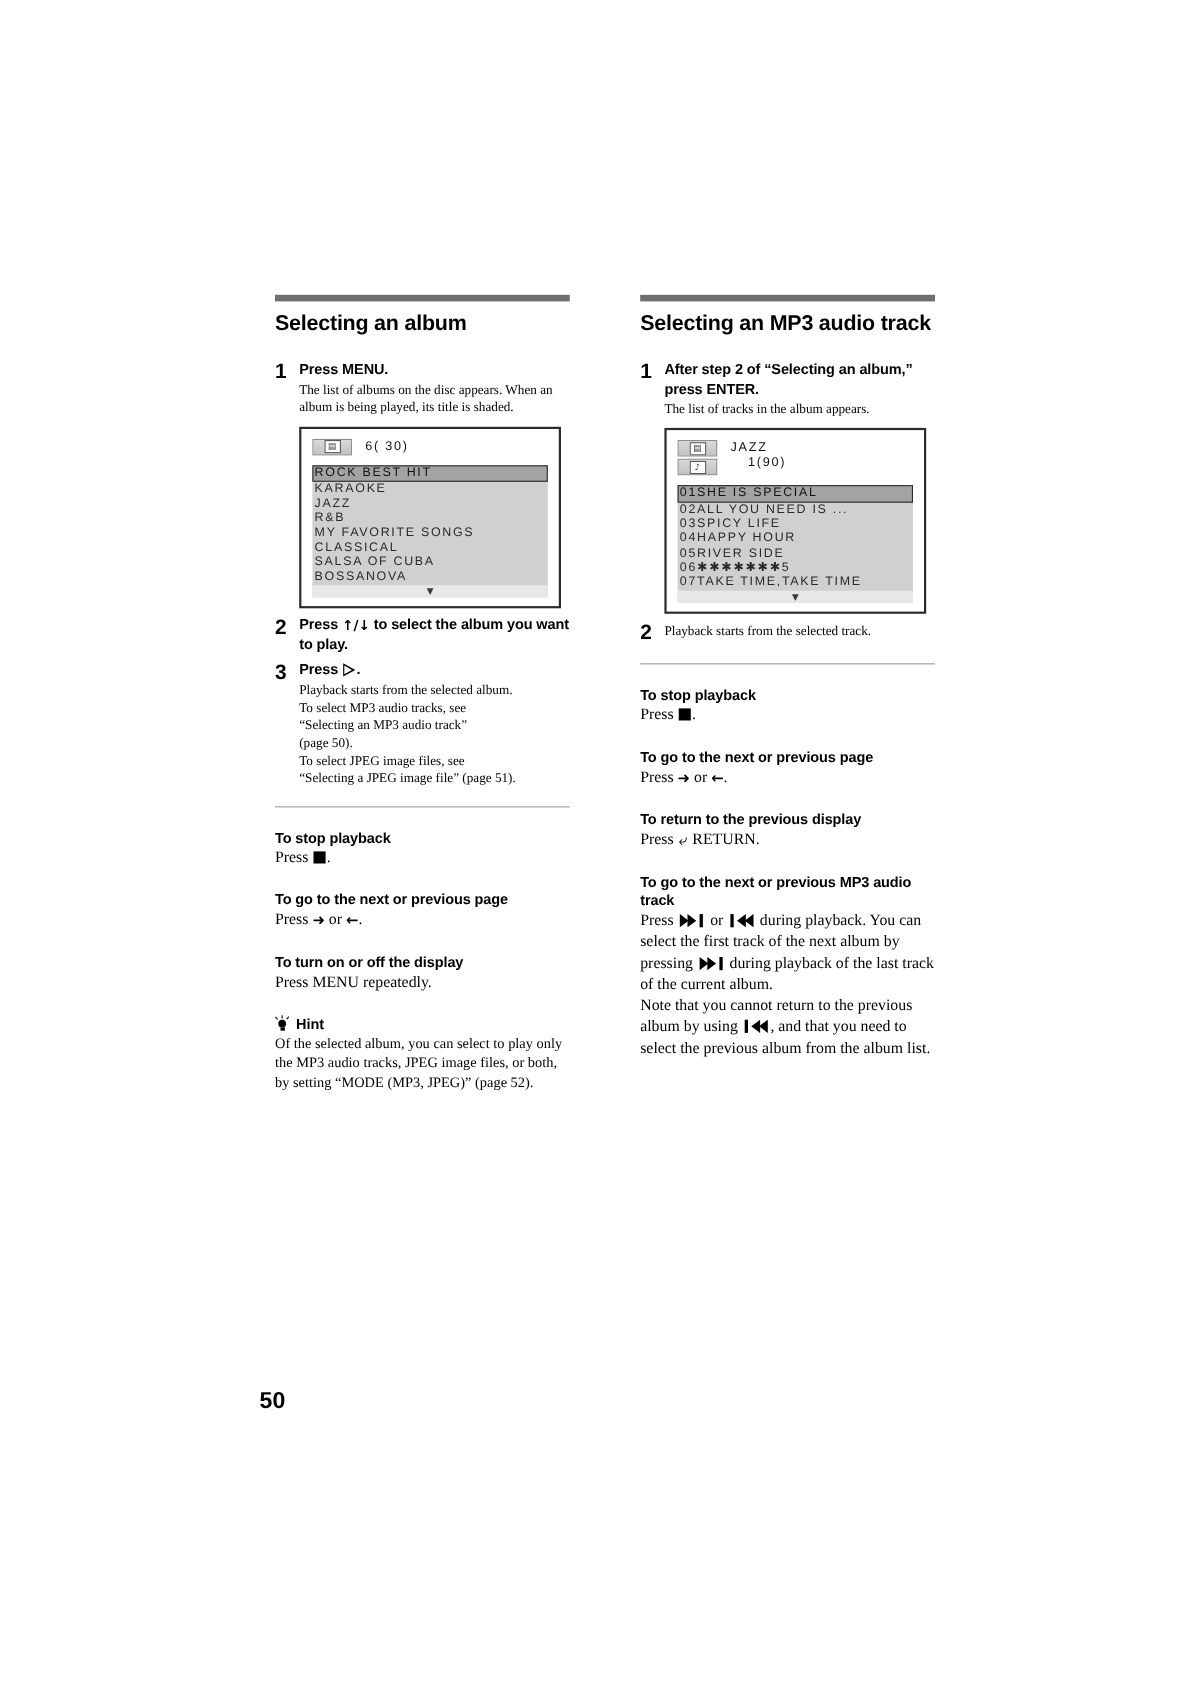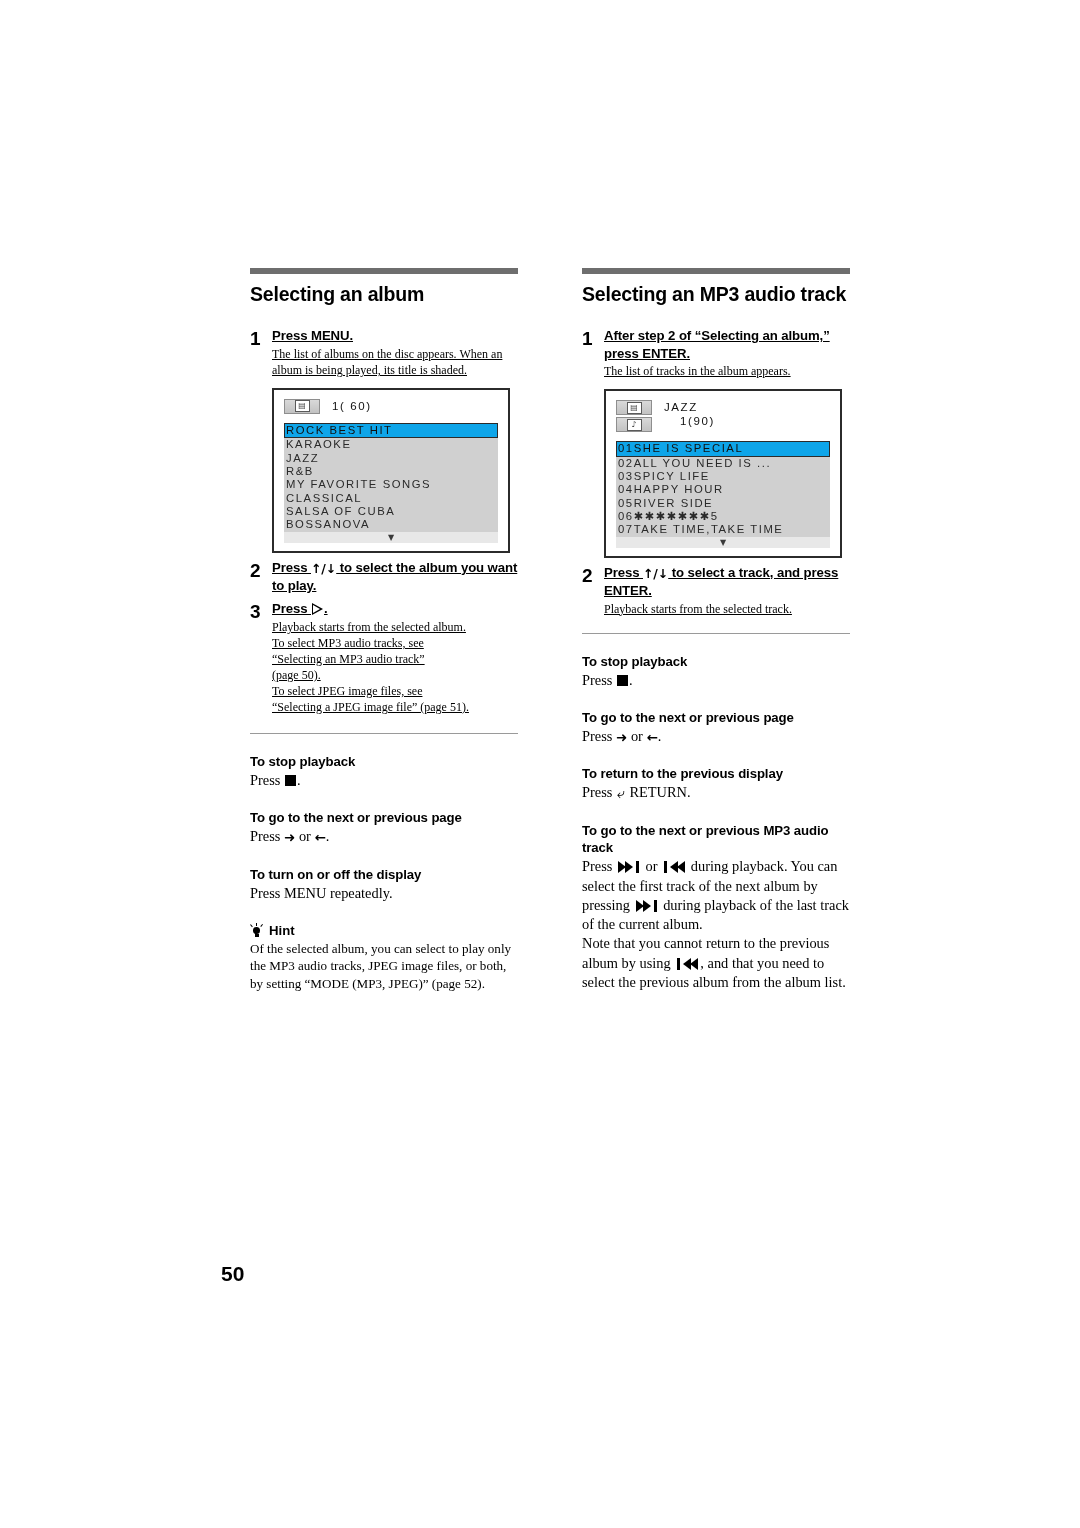--- a/index.html
+++ b/index.html
@@ -43,21 +43,21 @@
   
   .step { display:flex; margin-bottom:4px; }
   .step-num {
     font-family:"Liberation Sans", sans-serif;
     font-weight:bold;
     font-size:19px;
     width:22px;
     flex:0 0 22px;
     line-height:1.25;
   }
-  .step-body { flex:1 1 auto;text-decoration:underline; }
+  .step-body { flex:1 1 auto; }
   .step-head {
     font-family:"Liberation Sans", sans-serif;
     font-weight:bold;
     font-size:13.2px;
     line-height:1.32;
     letter-spacing:-0.1px;
   }
   .step-text {
     font-family:"Liberation Serif", serif;
     font-size:12px;
@@ -242,38 +242,38 @@
   .lcd-row {
     font-family:"Liberation Sans", sans-serif;
     font-size:11.3px;
     letter-spacing:1.55px;
     line-height:1.18;
     color:#2a2a2a;
     padding:0 2px;
     white-space:nowrap;
   }
   .lcd-row.selected {
-    background:#0ea5e9;
+    background:#a3a3a3;
     border:1px solid #2b2b2b;
     color:#111;
     padding:0 1px;
   }
   .lcd-scroll {
     background:#e8e8e8;
     text-align:center;
     font-size:8px;
     line-height:11px;
     color:#3a3a3a;
     font-family:"DejaVu Sans", sans-serif;
   }
 
   
   .folio {
     position:absolute;
-    left:221px; top:1262px;
+    left:236px; top:1262px;
     font-family:"Liberation Sans", sans-serif;
     font-weight:bold;
     font-size:21px;
   }
 </style>
 </head>
 <body>
 
 <div class="page">
 
@@ -293,21 +293,21 @@
       </div>
 
       <div class="lcd">
         <div class="lcd-header">
           <div class="lcd-icons">
             <div class="lcd-icon">
               <span class="inner">▤</span>
             </div>
           </div>
           <div class="lcd-meta">
-            <div class="l1">1( 60)</div>
+            <div class="l1">6( 30)</div>
           </div>
         </div>
         <div class="lcd-list">
           <div class="lcd-row selected">ROCK BEST HIT</div>
           <div class="lcd-row">KARAOKE</div>
           <div class="lcd-row">JAZZ</div>
           <div class="lcd-row">R&amp;B</div>
           <div class="lcd-row">MY FAVORITE SONGS</div>
           <div class="lcd-row">CLASSICAL</div>
           <div class="lcd-row">SALSA OF CUBA</div>
@@ -398,21 +398,20 @@
           <div class="lcd-row">05RIVER SIDE</div>
           <div class="lcd-row">06✱✱✱✱✱✱✱5</div>
           <div class="lcd-row">07TAKE TIME,TAKE TIME</div>
           <div class="lcd-scroll">▼</div>
         </div>
       </div>
 
       <div class="step">
         <div class="step-num">2</div>
         <div class="step-body">
-          <div class="step-head"><span>Press </span><span class="sym sym-arrow-ud">↑/↓</span><span> to select a track, and press ENTER.</span></div>
           <div class="step-text">Playback starts from the selected track.</div>
         </div>
       </div>
 
       <div class="thin-rule" style="margin-top:16px;"></div>
 
       <div class="subhead">To stop playback</div>
       <div class="body"><span>Press </span><span class="sq-stop"></span><span>.</span></div>
 
       <div class="subhead">To go to the next or previous page</div>

